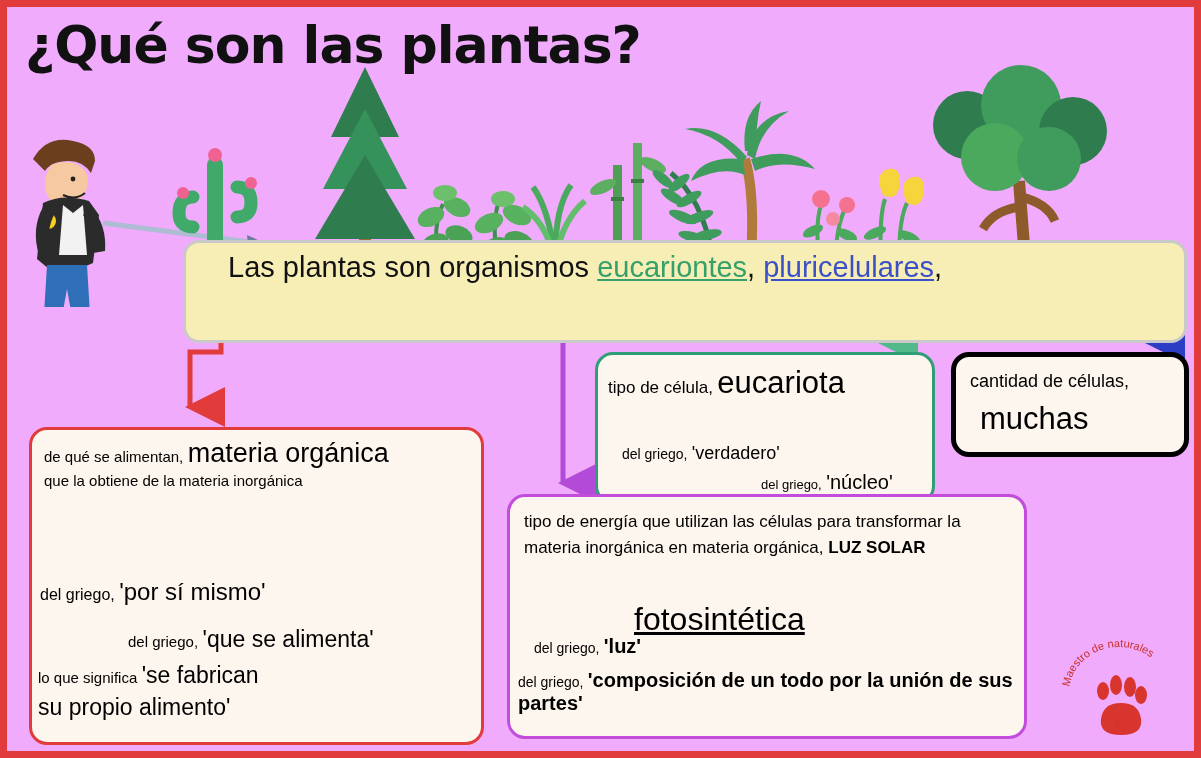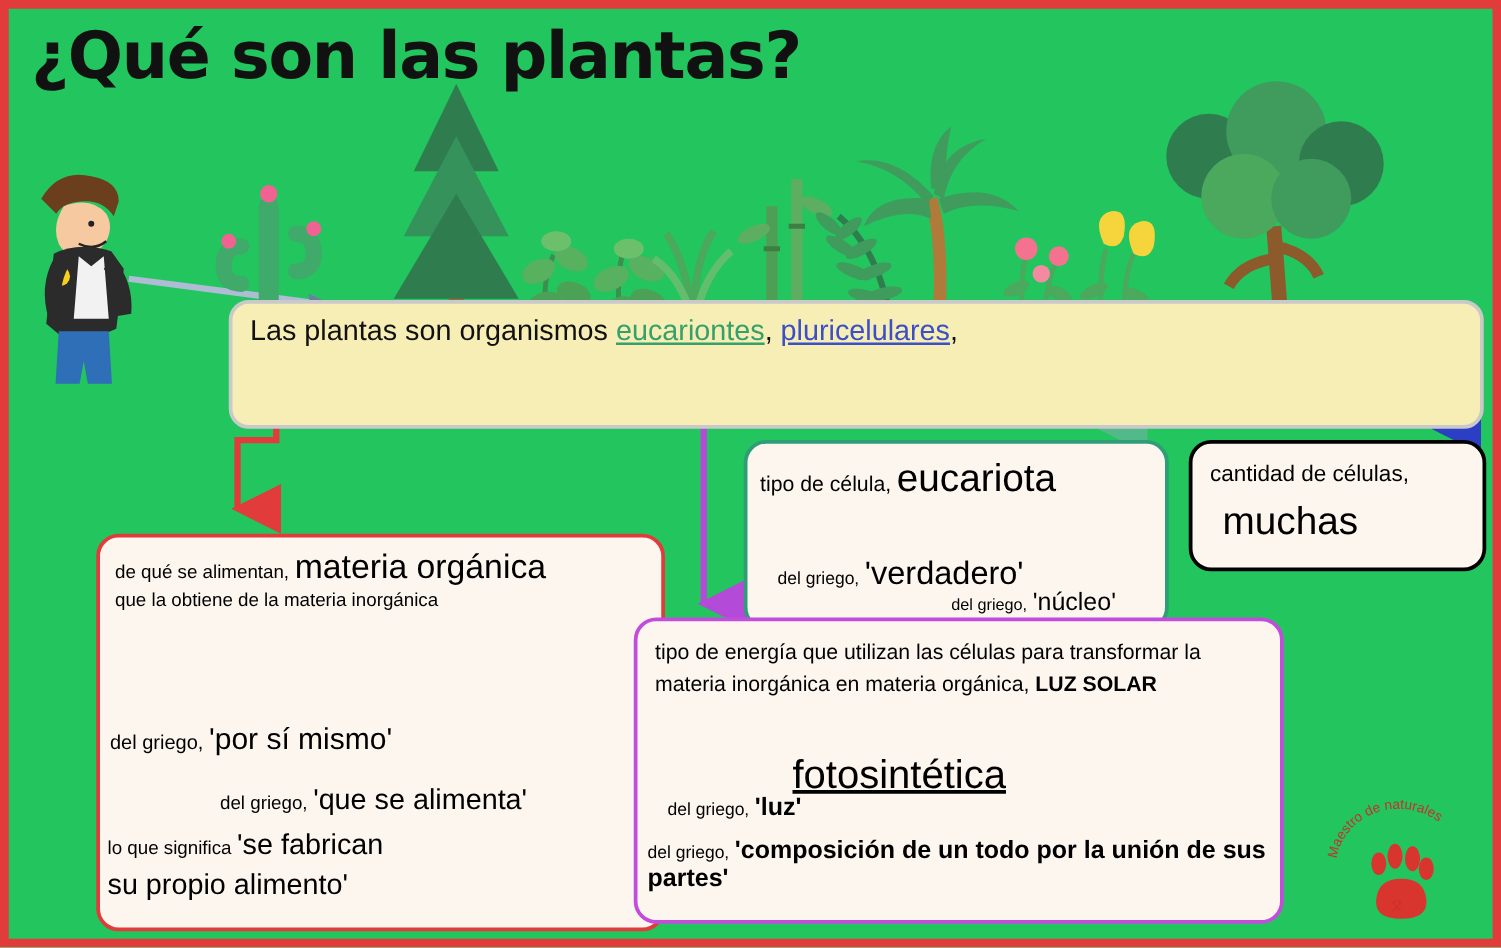--- a/index.html
+++ b/index.html
@@ -7,62 +7,62 @@
     width:1201px; height:758px;
     background:#fdf6ef;
     font-family:"Liberation Sans", sans-serif;
     position:relative;
     overflow:hidden;
   }
   #frame {
     position:absolute; left:0; top:0; width:1201px; height:758px;
     box-sizing:border-box;
     border:7px solid #e23b3b;
-    background:#22c55e;
+    background:#f0abfc;
   }
   .abs { position:absolute; }
 
   
   #title {
     left:18px; top:8px;
     font-size:52px; font-weight:bold; color:#111;
     letter-spacing:-1px;
     font-family:"DejaVu Sans", sans-serif;
   }
 
   
   #main-box {
     left:176px; top:233px; width:1004px; height:103px;
     background:#f7eeb6;
     border:3px solid #c9c9c9;
     border-radius:16px;
     box-sizing:border-box;
     padding:8px 14px;
   }
-  #main-box .line1 { font-size:23px; color:#111; white-space:nowrap; }
+  #main-box .line1 { font-size:29px; color:#111; white-space:nowrap;margin-left:28px; }
   #main-box .line2 { font-size:29px; color:#111; margin-top:4px; padding-left:14px; white-space:nowrap; }
   .w-euca { color:#35a06a; text-decoration:underline; }
   .w-pluri { color:#3b4fc7; text-decoration:underline; }
   .w-auto { color:#e23b3b; text-decoration:underline; }
   .w-foto { color:#a83bd6; text-decoration:underline; }
 
   
   .card { box-sizing:border-box; border-radius:18px; background:#fdf6ee; }
   #card-green { left:588px; top:345px; width:340px; height:152px; border:3px solid #2f9e77; }
-  #card-blue  { left:944px; top:345px; width:238px; height:105px; border:3px solid #000000; }
-  #card-red   { left:22px;  top:420px; width:455px; height:318px; border:3px solid #e23b3b;margin-left:48px; }
+  #card-blue  { left:944px; top:345px; width:238px; height:105px; border:5px solid #000000; }
+  #card-red   { left:22px;  top:420px; width:455px; height:318px; border:3px solid #e23b3b; }
   #card-purple{ left:500px; top:487px; width:520px; height:245px; border:3px solid #c24ddd;padding-left:27px; }
 
   
   #g-t1 { left:10px; top:10px; }
   #g-t1 .lbl { font-size:17px; }
   #g-t1 .big { font-size:31px; }
   #g-t2 { left:24px; top:88px; }
   #g-t2 .lbl { font-size:14px; }
-  #g-t2 .big { font-size:26px; }
+  #g-t2 .big { font-size:18px; }
   #g-t3 { left:163px; top:116px; }
   #g-t3 .lbl { font-size:13px; }
   #g-t3 .big { font-size:20px; }
 
   
   #b-t1 { left:14px; top:14px; font-size:18px; }
   #b-t2 { left:24px; top:44px; font-size:31px; }
 
   
   #r-1 { left:12px; top:8px; }

